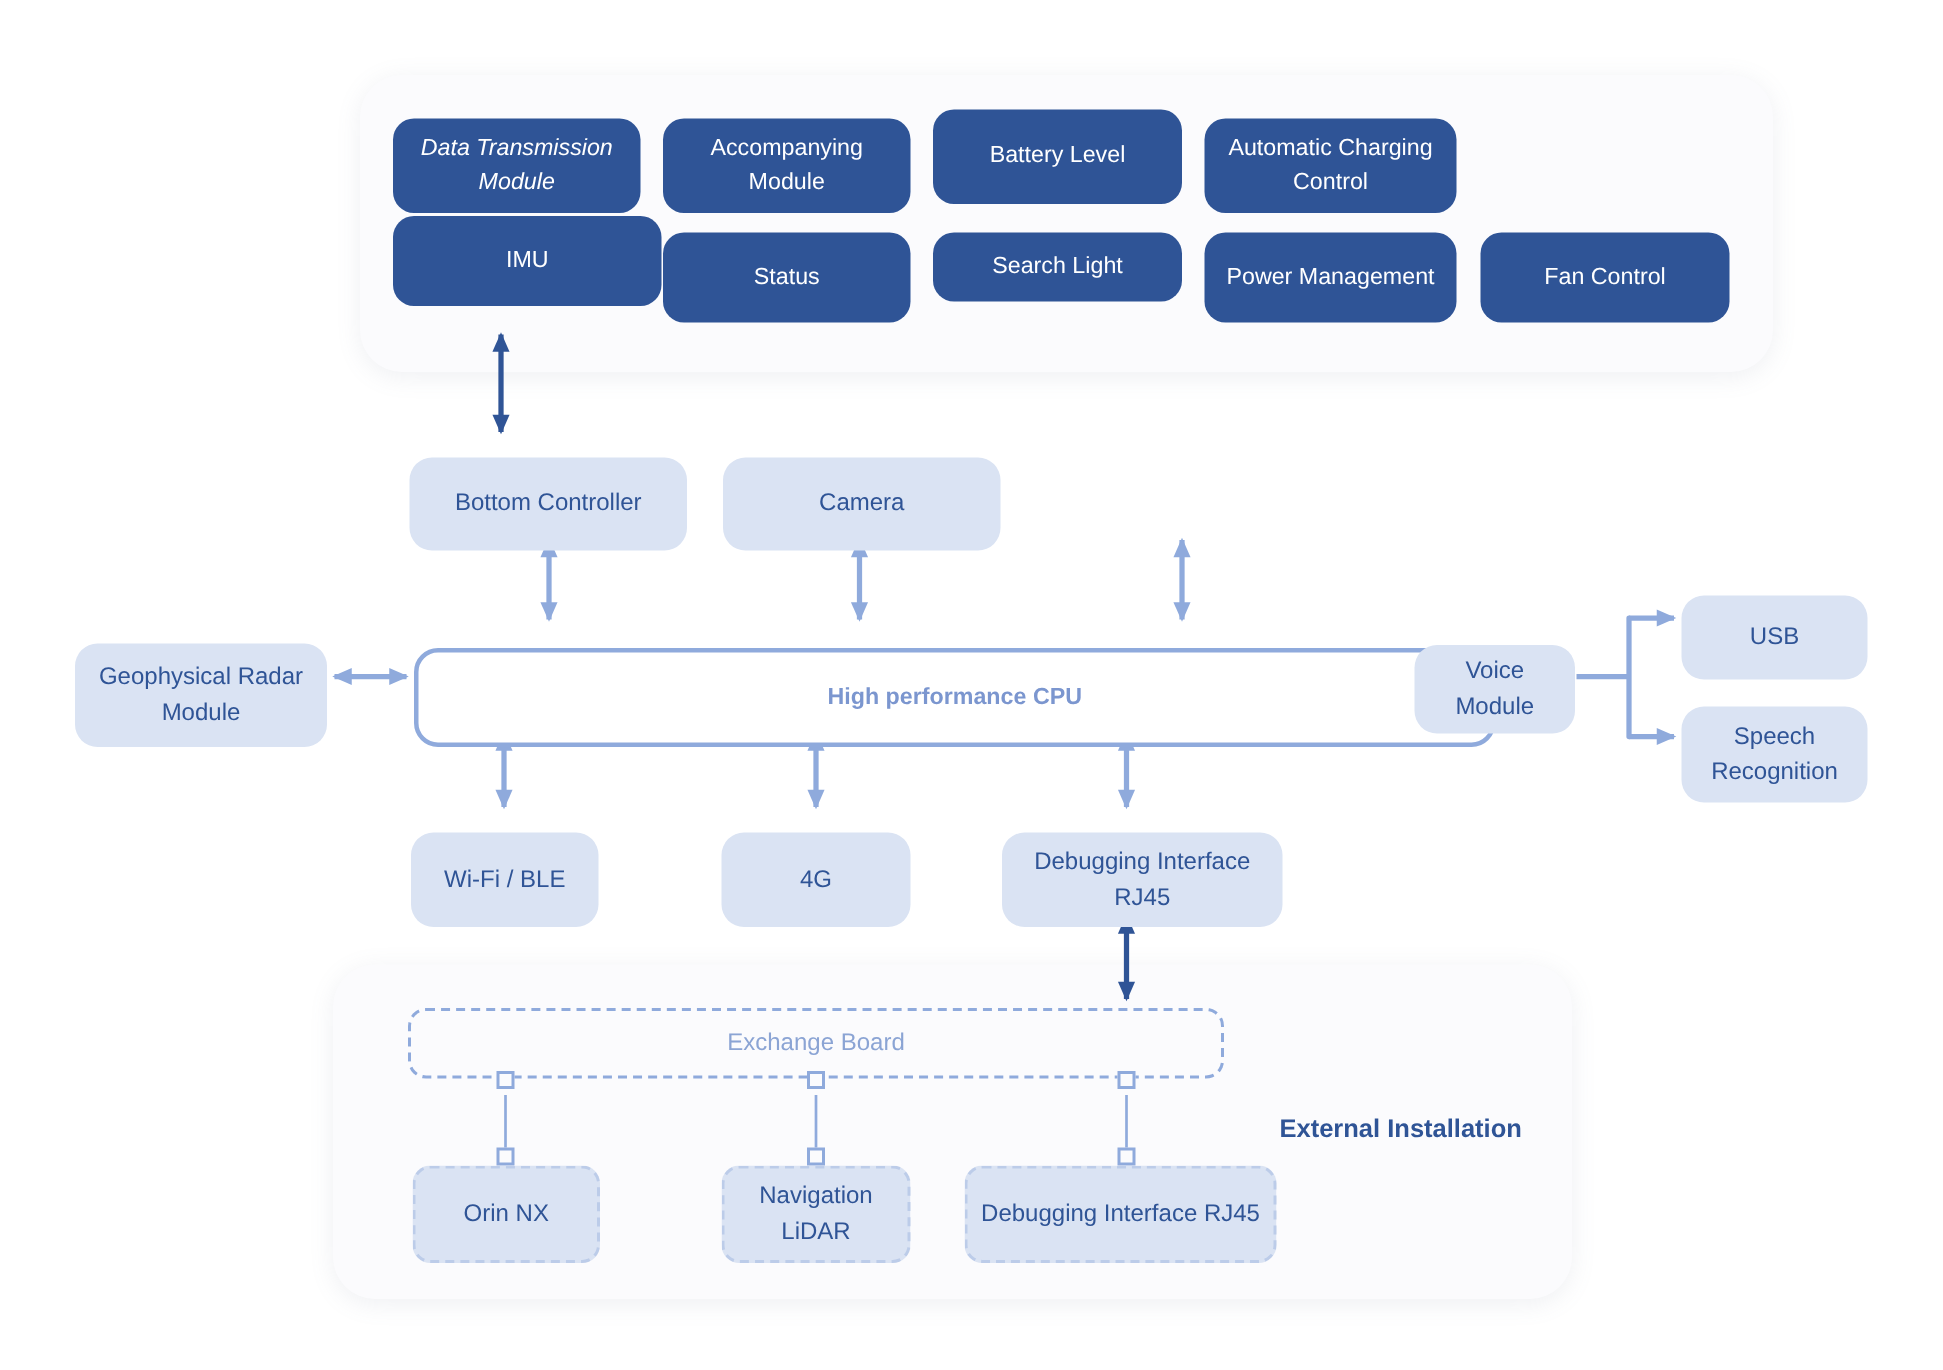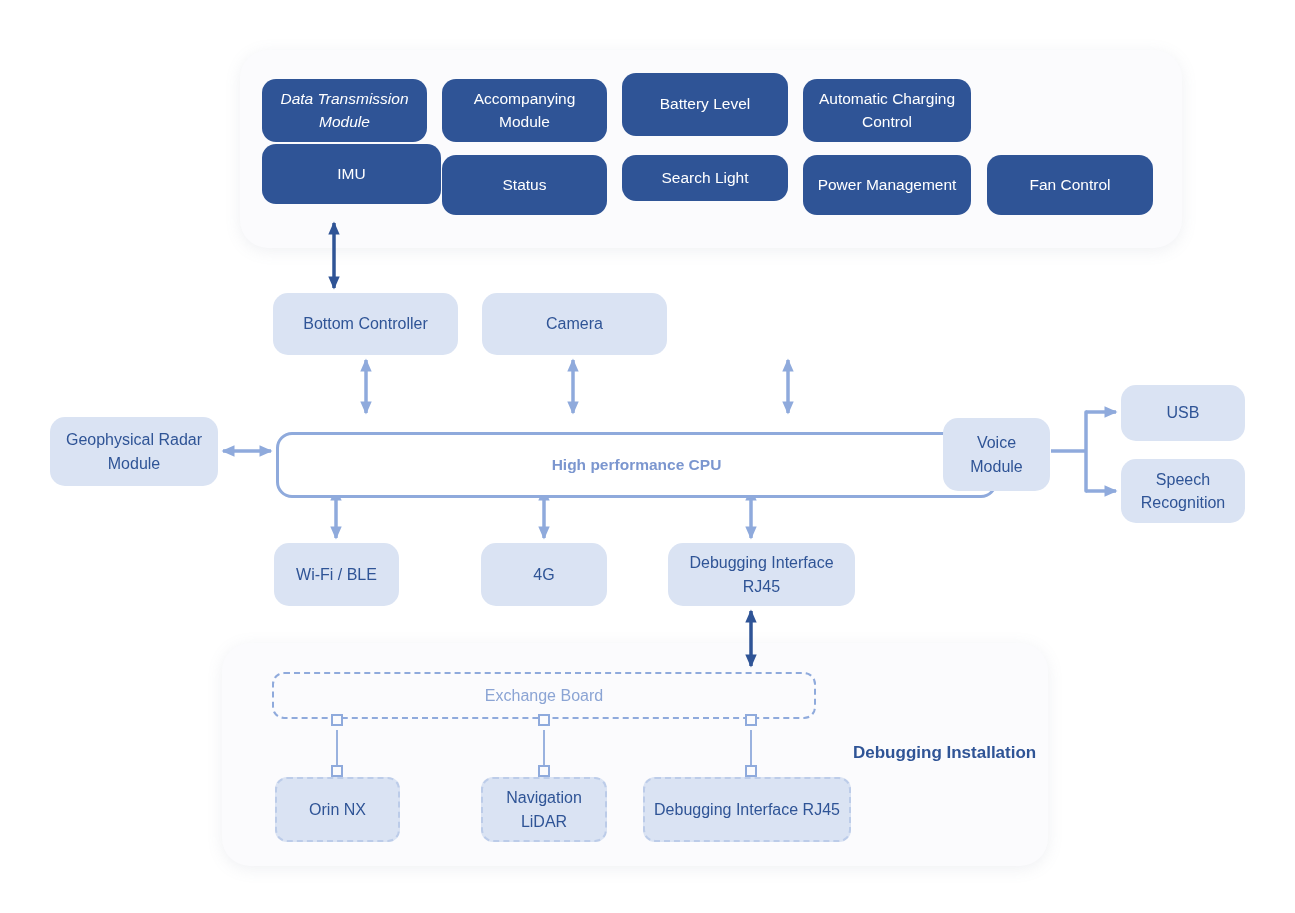--- a/index.html
+++ b/index.html
@@ -16,20 +16,21 @@
     position:absolute;display:flex;align-items:center;justify-content:center;
     text-align:center;box-sizing:border-box;z-index:2;line-height:1.45;
   }
   .btn{
     background:#2f5496;color:#ffffff;border-radius:14px;font-size:15.5px;
     padding:4px 10px;
   }
   .lbox{
     background:#dae3f3;color:#2f5496;border-radius:15px;font-size:16px;
     padding:4px 8px;
+    margin-top:12px;
   }
   .cpu{
     background:#ffffff;border:3px solid #8faadc;border-radius:16px;
     color:#7b96cf;font-weight:bold;font-size:15.5px;
   }
   .exchange{
     background:transparent;border:2px dashed #8faadc;border-radius:12px;
     color:#8ba4d4;font-size:16px;
   }
   .dbox{
@@ -96,36 +97,36 @@
   <div class="node btn" style="left:622px;top:155px;width:166px;height:46px;">Search Light</div>
   <div class="node btn" style="left:803px;top:155px;width:168px;height:60px;">Power Management</div>
   <div class="node btn" style="left:987px;top:155px;width:166px;height:60px;">Fan Control</div>
 
   <div class="node lbox" style="left:273px;top:293px;width:185px;height:62px;">Bottom Controller</div>
   <div class="node lbox" style="left:482px;top:293px;width:185px;height:62px;">Camera</div>
 
   <div class="node cpu" style="left:276px;top:432px;width:721px;height:66px;">High performance CPU</div>
 
   <div class="node lbox" style="left:50px;top:417px;width:168px;height:69px;">Geophysical Radar Module</div>
-  <div class="node lbox" style="left:943px;top:418px;width:107px;height:73px;">Voice Module</div>
+  <div class="node lbox" style="left:943px;top:418px;width:107px;height:59px;">Voice Module</div>
   <div class="node lbox" style="left:1121px;top:385px;width:124px;height:56px;">USB</div>
   <div class="node lbox" style="left:1121px;top:459px;width:124px;height:64px;text-align:center;">Speech Recognition</div>
 
   <div class="node lbox" style="left:274px;top:543px;width:125px;height:63px;text-align:right;">Wi-Fi / BLE</div>
   <div class="node lbox" style="left:481px;top:543px;width:126px;height:63px;">4G</div>
   <div class="node lbox" style="left:668px;top:543px;width:187px;height:63px;">Debugging Interface RJ45</div>
 
   <div class="node exchange" style="left:272px;top:672px;width:544px;height:47px;">Exchange Board</div>
 
   <div class="sq" style="left:331px;top:714px;"></div>
   <div class="sq" style="left:538px;top:714px;"></div>
   <div class="sq" style="left:745px;top:714px;"></div>
   <div class="sq" style="left:331px;top:765px;"></div>
   <div class="sq" style="left:538px;top:765px;"></div>
   <div class="sq" style="left:745px;top:765px;"></div>
 
   <div class="node dbox" style="left:275px;top:777px;width:125px;height:65px;text-align:center;">Orin NX</div>
   <div class="node dbox" style="left:481px;top:777px;width:126px;height:65px;">Navigation LiDAR</div>
   <div class="node dbox" style="left:643px;top:777px;width:208px;height:65px;">Debugging Interface RJ45</div>
 
-  <div class="ext-label" style="left:853px;top:743px;">Debugging Installation</div>
+  <div class="ext-label" style="left:853px;top:743px;">External Installation</div>
 
 </div>
 
 </body></html>

